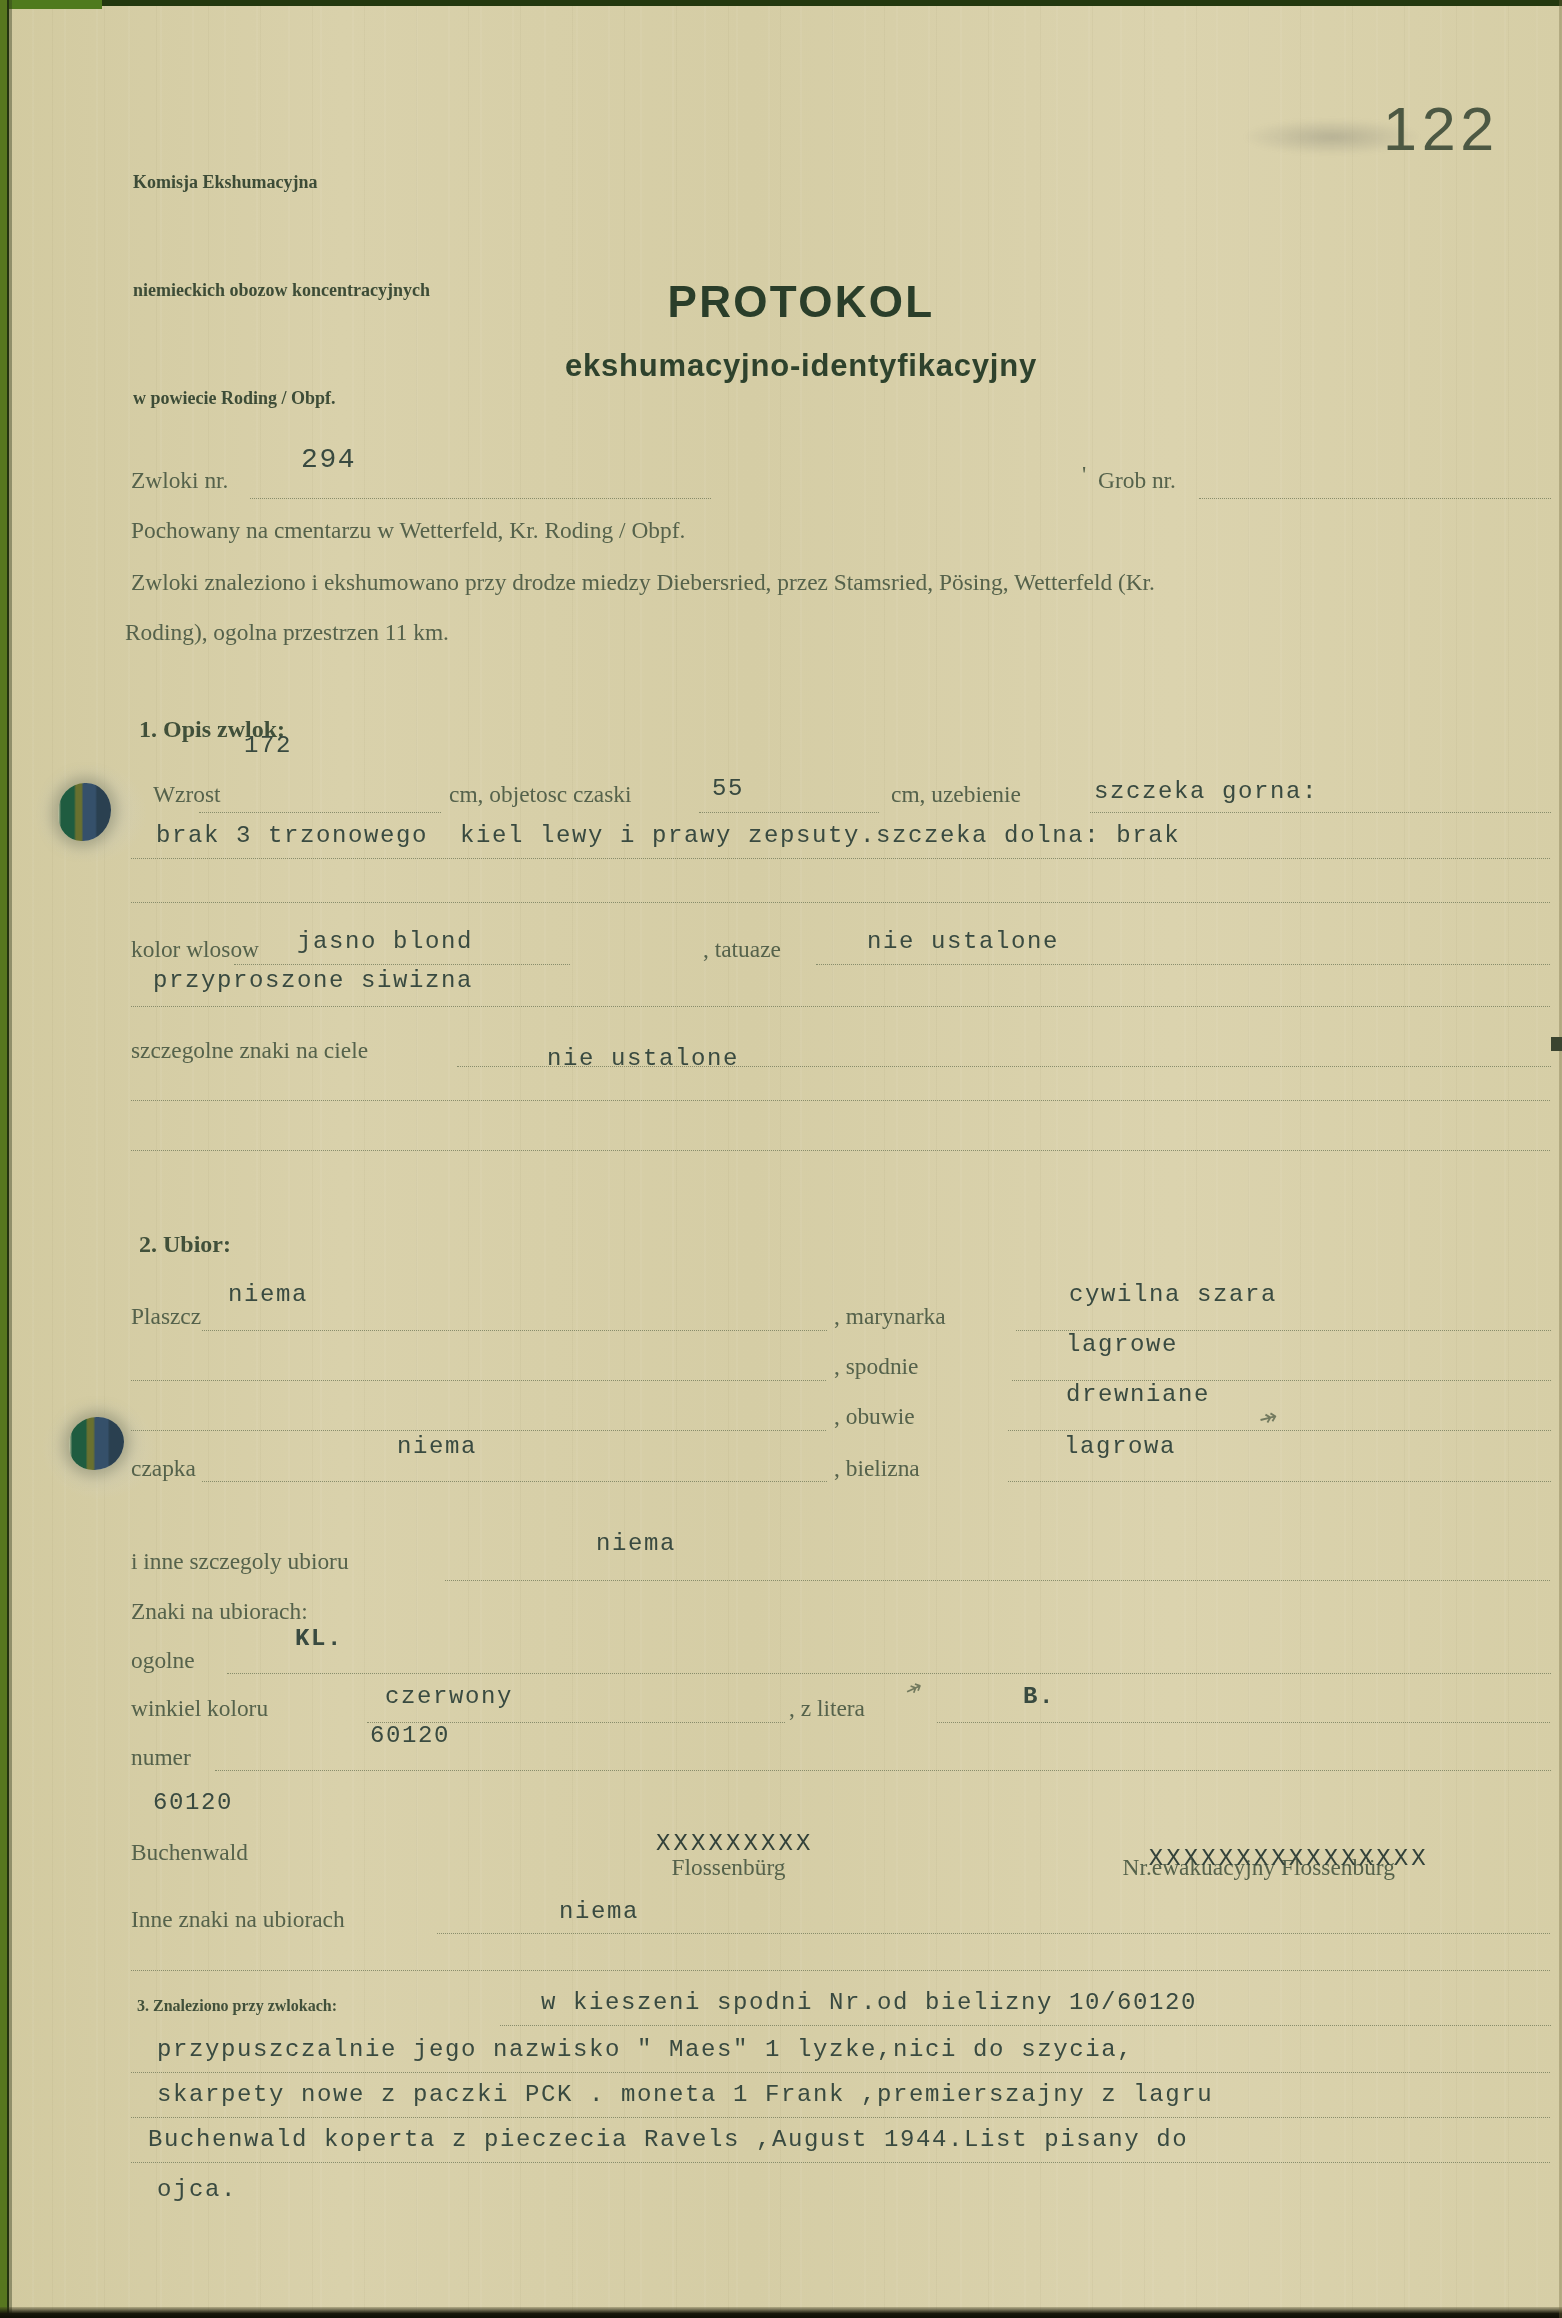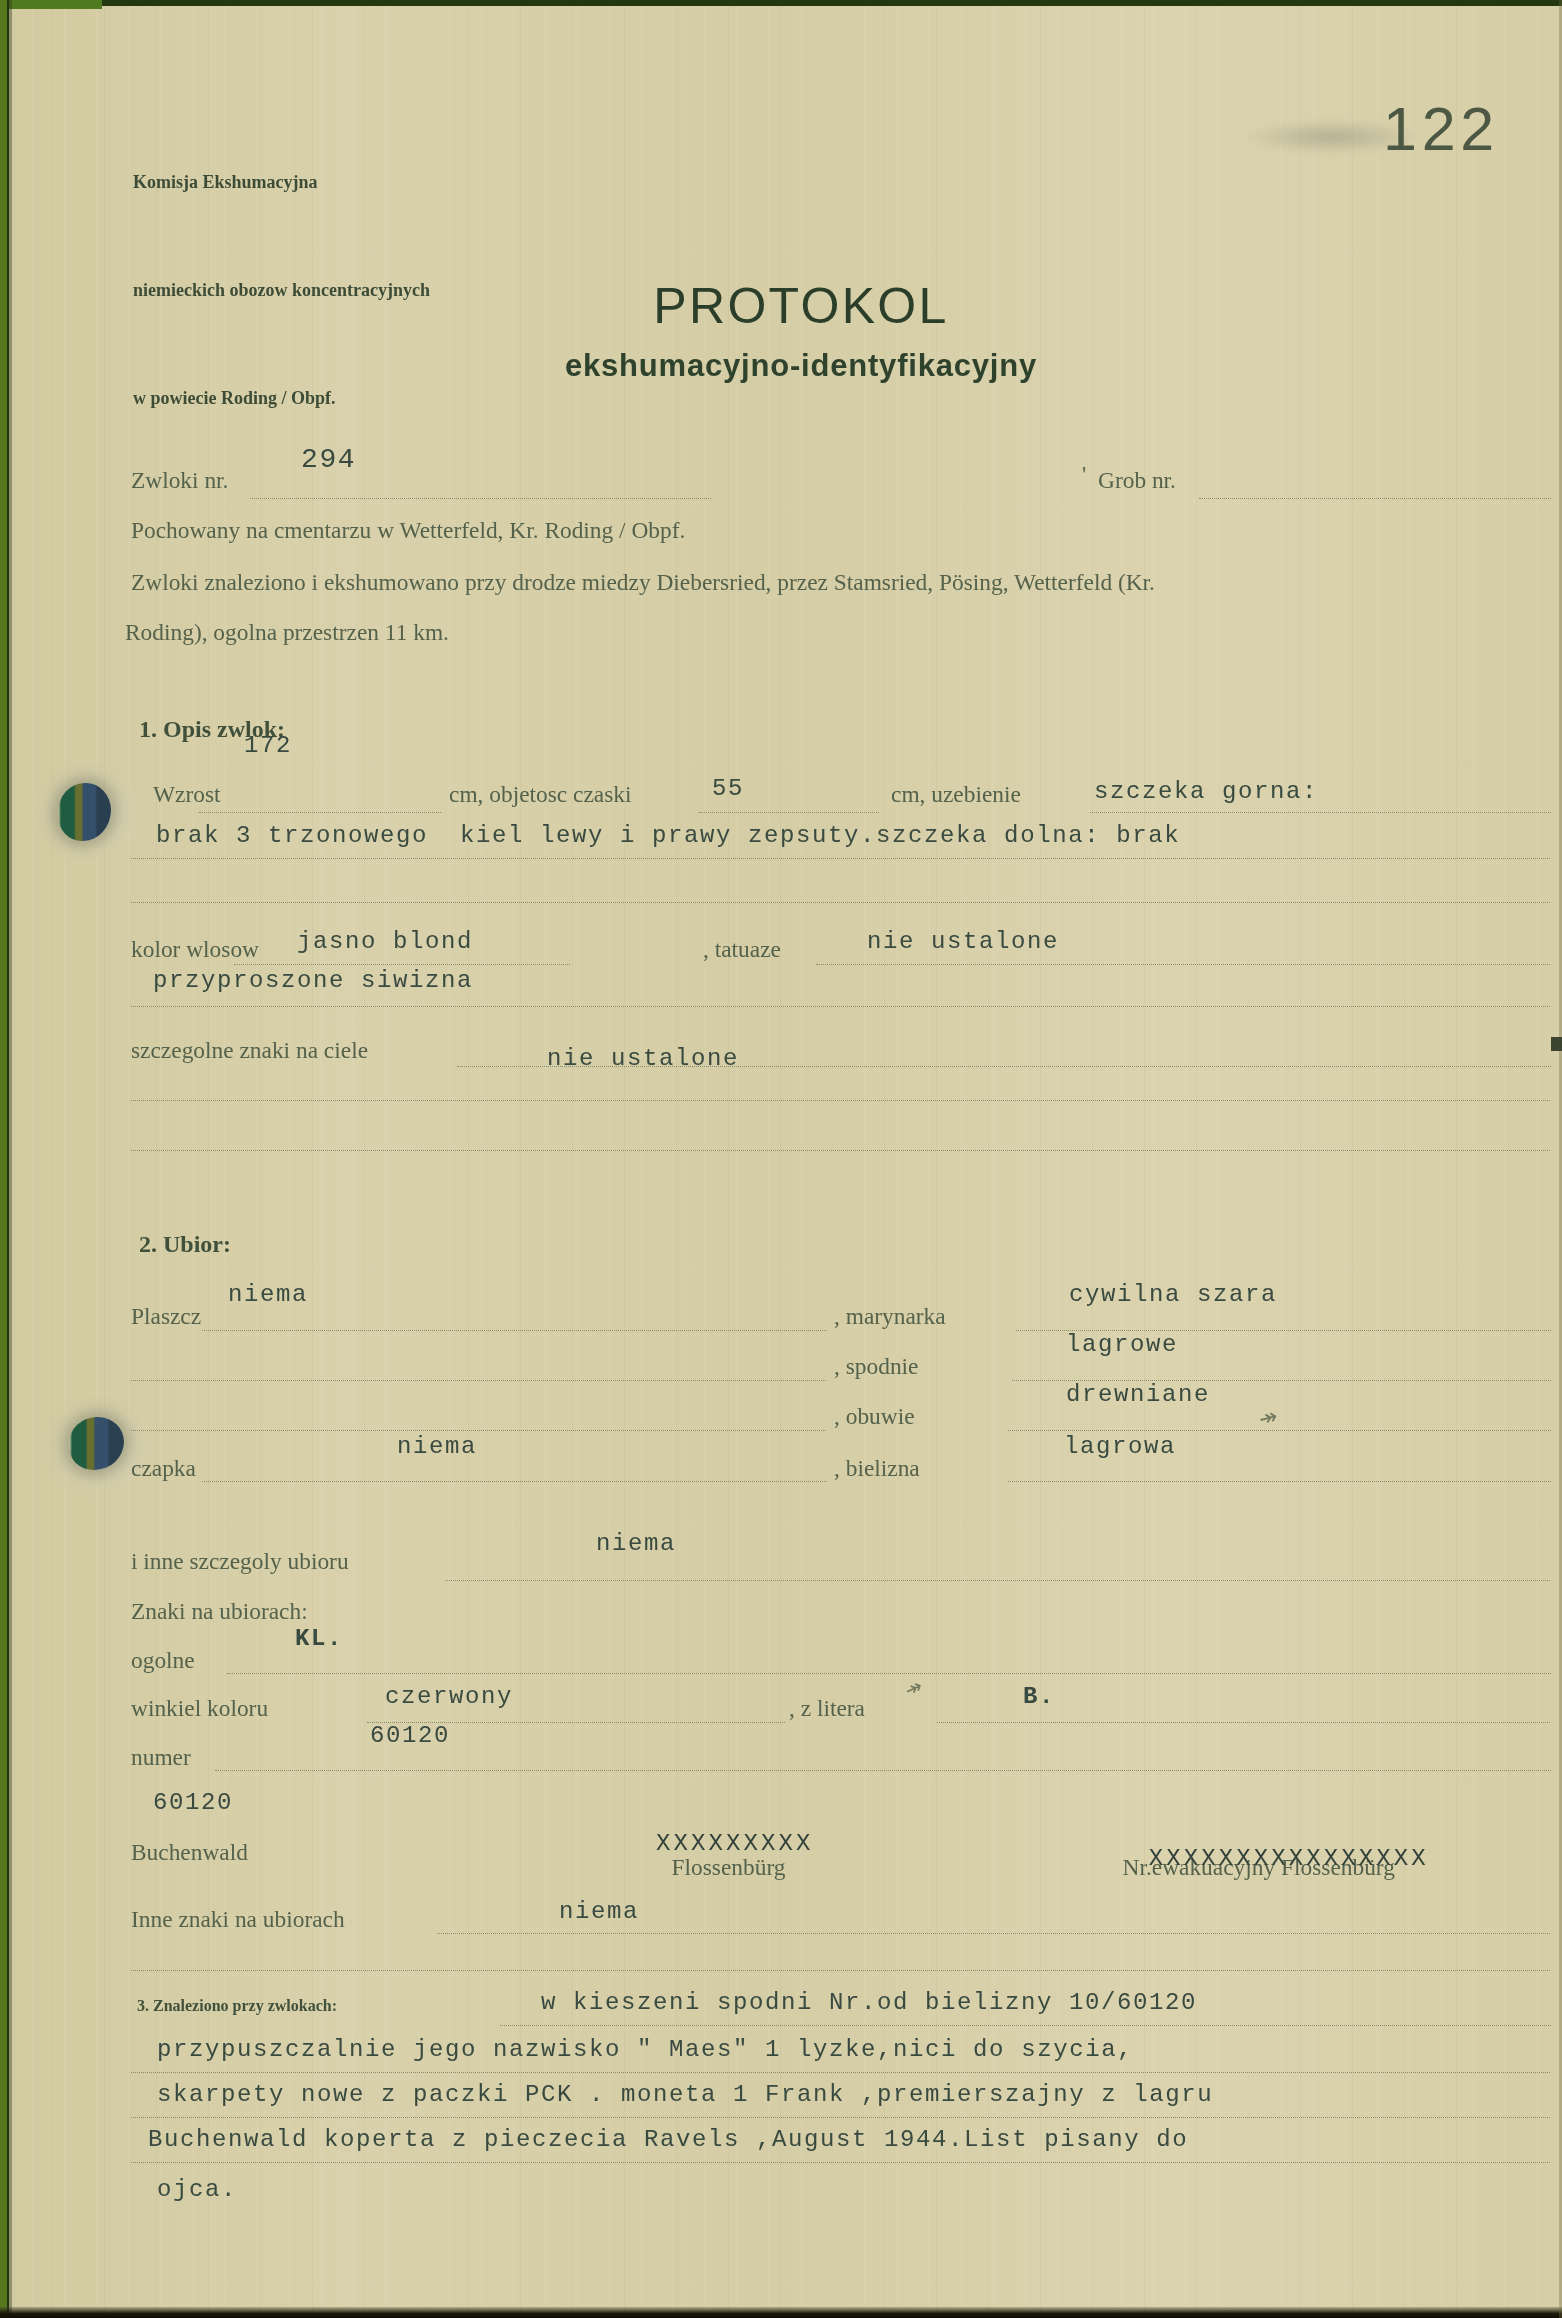--- a/index.html
+++ b/index.html
@@ -26,21 +26,21 @@
   .blot{position:absolute;border-radius:52% 48% 55% 45%;
     background:linear-gradient(90deg,#24604402 0,#1f5c40 6% 30%,#69702f 34% 44%,#35506a 48% 70%,#2a4050 74% 96%);
     box-shadow:0 0 12.5px 6.2px rgba(125,128,100,.5);}
   .blot-halo{position:absolute;border-radius:50%;background:radial-gradient(rgba(210,210,200,.55),rgba(210,210,200,0) 70%);}
   .smudge{position:absolute;background:radial-gradient(rgba(120,120,110,.35),rgba(120,120,110,0) 70%);filter:blur(2.3px);}
   .cross-wrap{position:absolute;white-space:pre;}
   .cross-over{position:absolute;left:-3.1px;top:-9.4px;font-family:"Liberation Mono",monospace;
     color:#33423a;font-size:24px;letter-spacing:3.1px;white-space:pre;}
   .pencil{position:absolute;color:#5a654c;font-family:"DejaVu Sans",sans-serif;opacity:.8;}
   .pagenum{font-family:"Liberation Sans",sans-serif;color:#4c5843;font-size:61px;letter-spacing:4.7px;}
-  .title-main{font-family:"Liberation Sans",sans-serif;font-weight:normal;color:#2a3e2a;font-size:50px;letter-spacing:2.3px;text-align:center;}
+  .title-main{font-family:"Liberation Sans",sans-serif;font-weight:bold;color:#2a3e2a;font-size:44px;letter-spacing:2.3px;text-align:center;}
   .title-sub{font-family:"Liberation Sans",sans-serif;font-weight:bold;color:#2e422d;font-size:31px;letter-spacing:0.8px;text-align:center;}
   .hdr{font-size:18px;line-height:36px;color:#3d4c37;}
   .tick{position:absolute;background:#3a4430;}
 </style>
 </head>
 <body>
 
 <div class="page">
 
   <div class="edge-top"></div>

